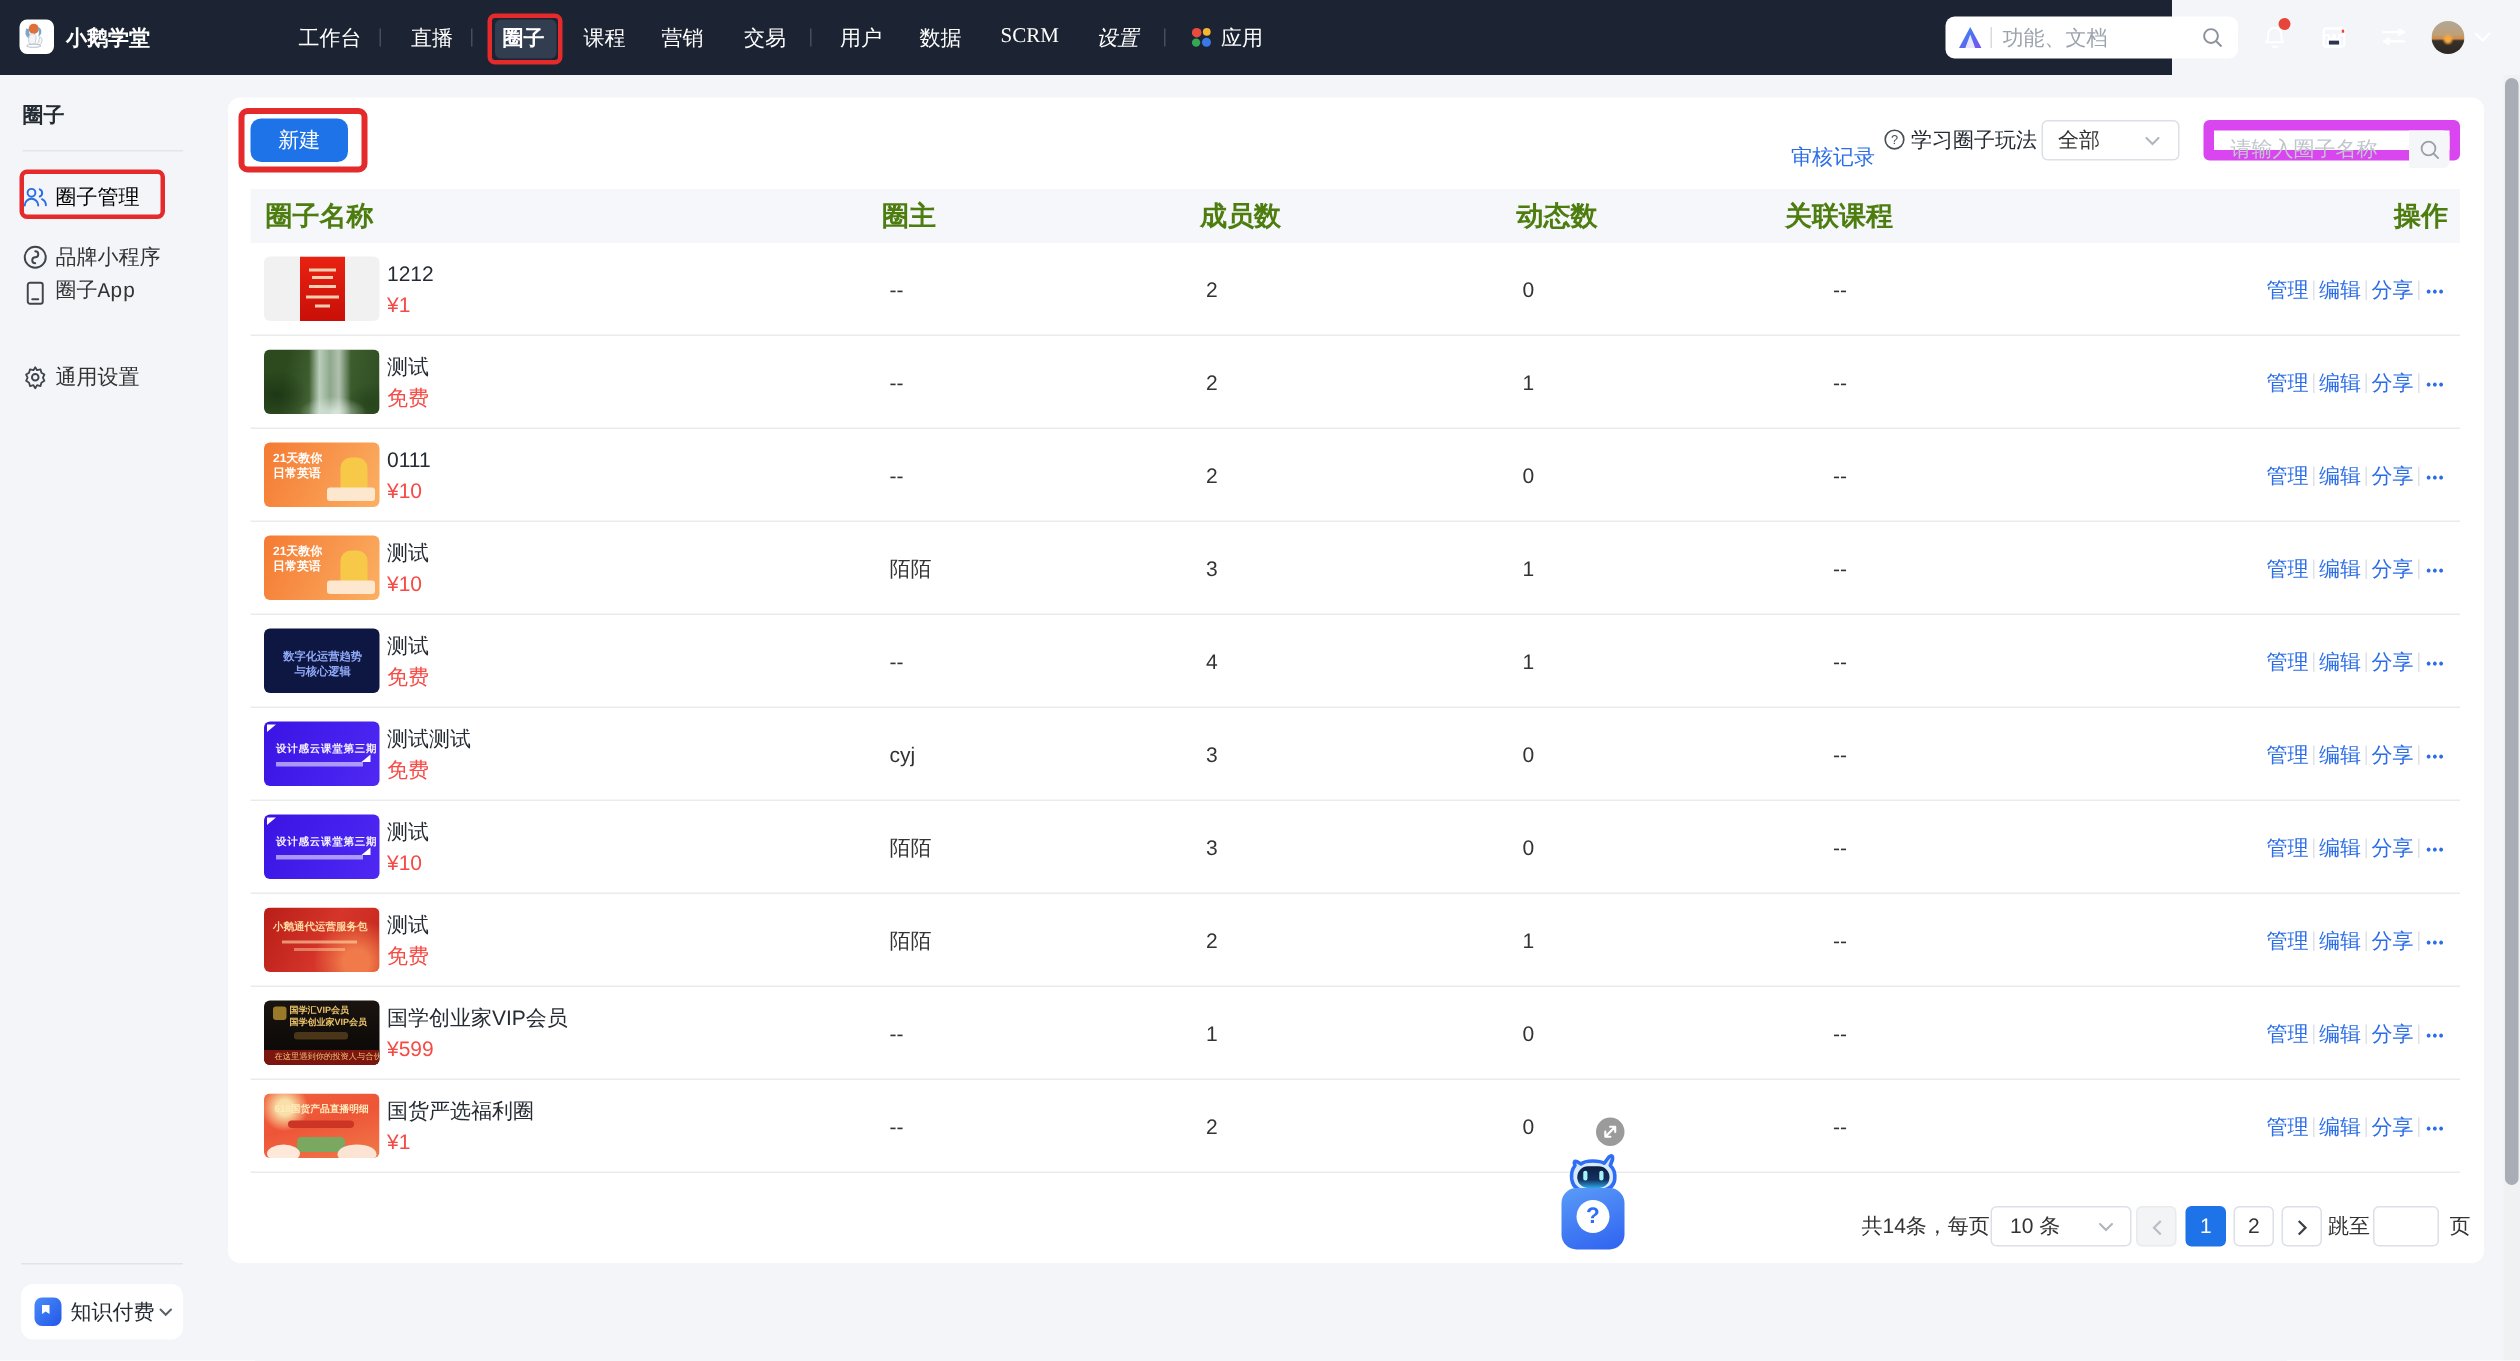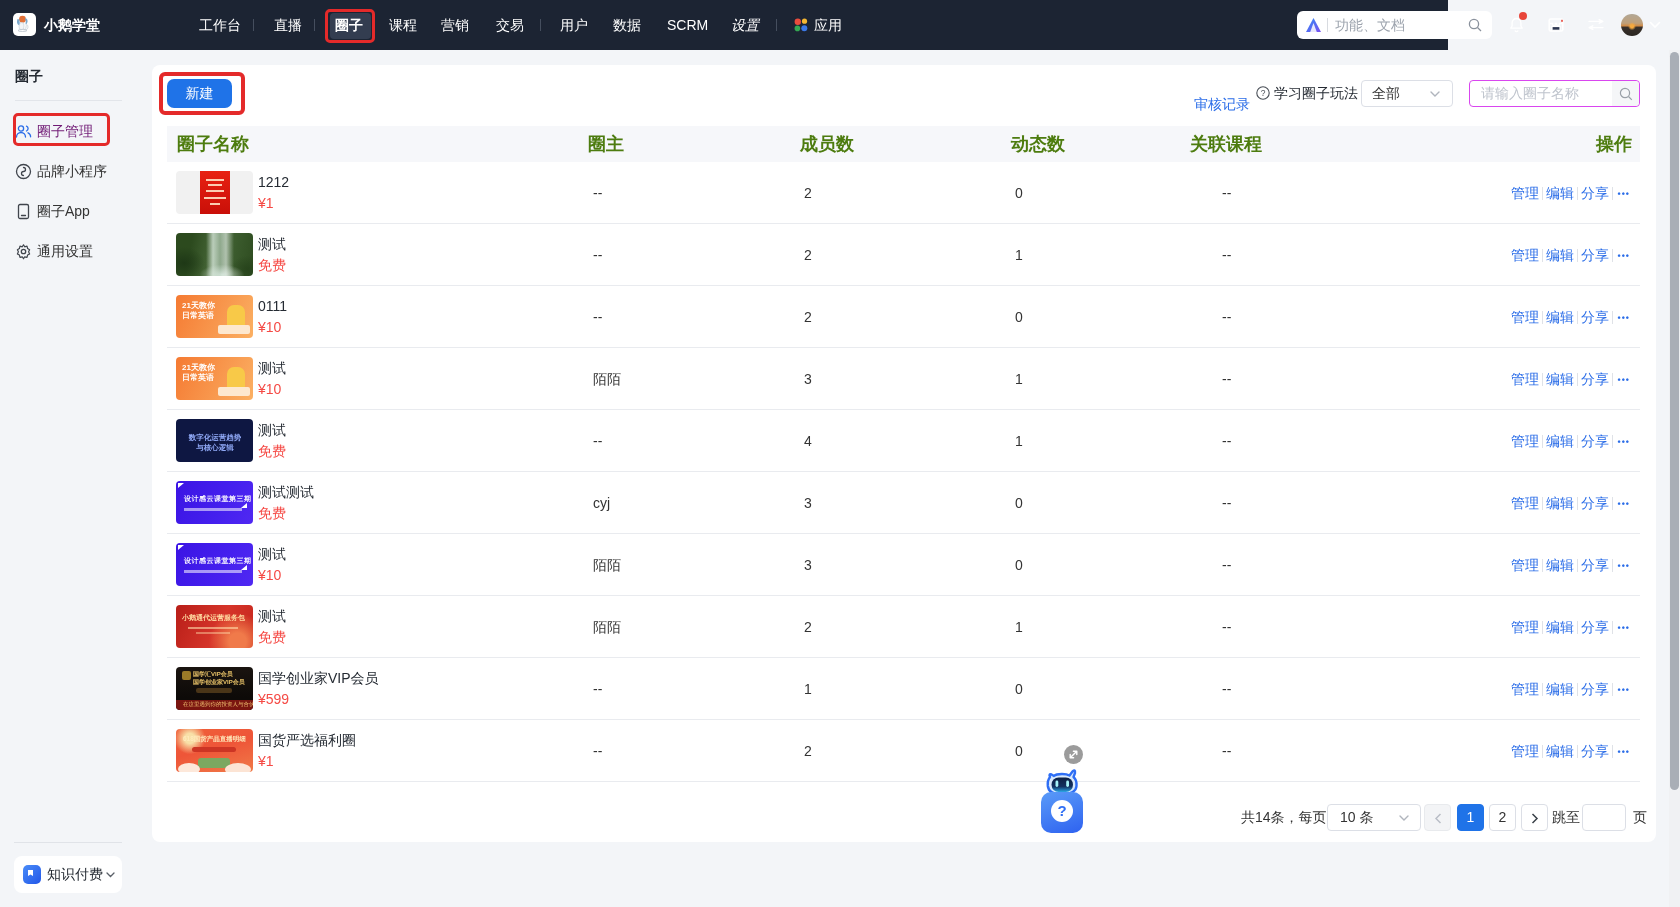--- a/index.html
+++ b/index.html
@@ -34,21 +34,21 @@
 #side-pill .bk { position:absolute; left:9px; top:9px; width:18px; height:19px; border-radius:5px;
   background:linear-gradient(135deg,#4a8cf8,#2257e8); }
 #side-pill .tx { position:absolute; left:33px; top:10px; font-size:14px; color:#252b33; }
 
 
 #panel { position:absolute; left:152px; top:65px; width:1504px; height:777px; background:#fff; border-radius:8px; }
 
 #btn-new { position:absolute; left:167px; top:79px; width:65px; height:29px; background:#1f73e8; color:#fff; border-radius:7px; text-align:center; line-height:29px; font-size:14px; }
 #red-new { position:absolute; left:159px; top:72px; width:86px; height:43px; border:4px solid #e42a2a; border-radius:6px; }
 #sel-all { position:absolute; left:1361px; top:80px; width:92px; height:27px; border:1px solid #dcdfe6; border-radius:4px; background:#fff; line-height:25px; }
-#inp-name { position:absolute; left:1469px; top:80px; width:171px; height:27px; border:1px solid #d946ef; border-radius:4px; background:#fff; line-height:25px; color:#bfc4cd; }
+#inp-name { position:absolute; left:1469px; top:80px; width:171px; height:27px; border:7px solid #d946ef; border-radius:4px; background:#fff; line-height:25px; color:#bfc4cd; }
 #inp-name .sfx { position:absolute; right:0; top:0; width:27px; height:25px; background:#f5f6f8; border-radius:0 4px 4px 0; }
 
 
 #thead { position:absolute; left:167px; top:126px; width:1473px; height:36px; background:#f6f7fa; }
 .th { position:absolute; top:0; height:36px; line-height:36px; font-weight:bold; color:#4d7c0f; font-size:18px; }
 .row { position:absolute; left:167px; width:1473px; height:62px; border-bottom:1px solid #e9ebef; }
 .thumb { position:absolute; left:9px; top:9px; width:77px; height:43px; border-radius:4px; overflow:hidden; }
 .nm { position:absolute; left:91px; top:12px; font-size:14px; color:#252b33; }
 .pr { position:absolute; left:91px; top:33px; font-size:14px; color:#f54a45; }
 .cown { position:absolute; left:426px; top:0; height:62px; line-height:62px; }
@@ -132,21 +132,21 @@
   <div class="navdiv" style="left:314px;"></div>
   <div id="navhl"></div>
   <div class="navitem" style="left:335px;font-weight:bold;">圈子</div>
   <div id="navhl-red"></div>
   <div class="navitem" style="left:389px;">课程</div>
   <div class="navitem" style="left:441px;">营销</div>
   <div class="navitem" style="left:496px;">交易</div>
   <div class="navdiv" style="left:540px;"></div>
   <div class="navitem" style="left:560px;">用户</div>
   <div class="navitem" style="left:613px;">数据</div>
-  <div class="navitem" style="left:667px;">SCRM</div>
+  <div class="navitem" style="left:667px;font-family:Liberation Serif, serif;">SCRM</div>
   <div class="navitem" style="left:731px;font-style:italic;">设置</div>
   <div class="navdiv" style="left:776px;"></div>
   <svg class="tbic" style="left:794px;top:18px;" width="14" height="14" viewBox="0 0 14 14">
       <circle cx="3.8" cy="3.8" r="3.2" fill="#e84c3d"></circle>
       <circle cx="10.5" cy="3.2" r="2.6" fill="#f5b731"></circle>
       <circle cx="3.4" cy="10.4" r="2.8" fill="#34a853"></circle>
       <circle cx="10.3" cy="10.2" r="3" fill="#3b78e7"></circle>
     </svg>
   <div class="navitem" style="left:814px;">应用</div>
   <div id="tb-search">
@@ -183,35 +183,35 @@
       <path d="M15 8.6 H1.2 M4.8 6.8 L1.2 8.6 l3.6 1.8" fill="none" stroke="#fff" stroke-width="1.4" stroke-linejoin="round" stroke-linecap="round"></path>
     </svg>
   <div class="avatar"></div>
   <svg class="tbic" style="left:1649px;top:21px;" width="12" height="8" viewBox="0 0 12 8">
       <path d="M1.5 1.5 L6 6 L10.5 1.5" fill="none" stroke="#fff" stroke-width="1.6" stroke-linecap="round"></path>
     </svg>
 </div>
 
 <div id="side-title">圈子</div>
 <div id="side-div1"></div>
-<div class="side-item" style="top:121px;color:#701a75;text-align:center;">
+<div class="side-item" style="top:121px;color:#000000;text-align:center;">
   <svg width="17" height="17" viewBox="0 0 17 17">
       <circle cx="6" cy="5.5" r="2.6" fill="none" stroke="#2b6de8" stroke-width="1.3"></circle>
       <path d="M1.5 14 a4.5 4.5 0 0 1 9 0" fill="none" stroke="#2b6de8" stroke-width="1.3" stroke-linecap="round"></path>
       <path d="M11.5 3.2 a2.6 2.6 0 0 1 0 4.8 M13 9.8 a4.5 4.5 0 0 1 2.6 4" fill="none" stroke="#2b6de8" stroke-width="1.3" stroke-linecap="round"></path>
     </svg>
   <span>圈子管理</span></div>
 <div id="red-side"></div>
 <div class="side-item" style="top:161px;">
   <svg width="17" height="17" viewBox="0 0 17 17">
       <circle cx="8.5" cy="8.5" r="7" fill="none" stroke="#40454d" stroke-width="1.3"></circle>
       <path d="M8.5 4.5 a2 2 0 0 1 0 4 a2 2 0 0 0 0 4" fill="none" stroke="#40454d" stroke-width="1.3" stroke-linecap="round"></path>
     </svg>
   <span>品牌小程序</span></div>
-<div class="side-item" style="top:201px;">
+<div class="side-item" style="top:185px;font-family:Liberation Mono, monospace;">
   <svg width="17" height="17" viewBox="0 0 17 17">
       <rect x="3.5" y="1.5" width="10" height="14" rx="1.5" fill="none" stroke="#40454d" stroke-width="1.3"></rect>
       <path d="M6.5 12.5 h4" stroke="#40454d" stroke-width="1.3" stroke-linecap="round"></path>
     </svg>
   <span>圈子App</span></div>
 <div class="side-item" style="top:241px;">
   <svg width="17" height="17" viewBox="0 0 17 17">
       <circle cx="8.5" cy="8.5" r="2.2" fill="none" stroke="#40454d" stroke-width="1.3"></circle>
       <path d="M8.5 1.8 l1.2 2 2.3-.6 .6 2.3 2 1.2-1 2.1 1 2.1-2 1.2-.6 2.3-2.3-.6-1.2 2-1.2-2-2.3 .6-.6-2.3-2-1.2 1-2.1-1-2.1 2-1.2 .6-2.3 2.3 .6z" fill="none" stroke="#40454d" stroke-width="1.2" stroke-linejoin="round"></path>
     </svg>

